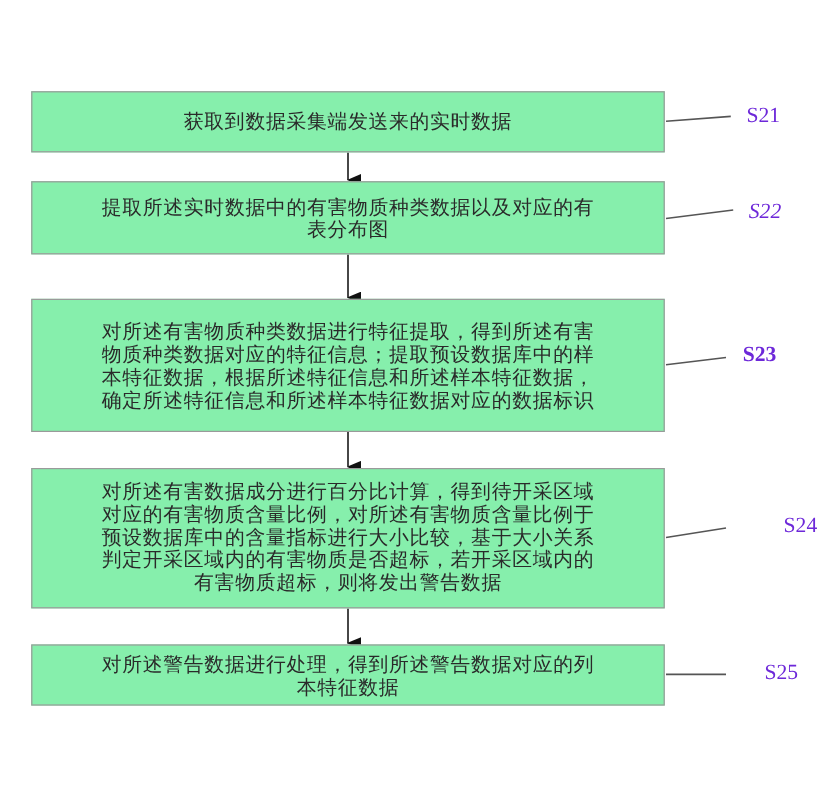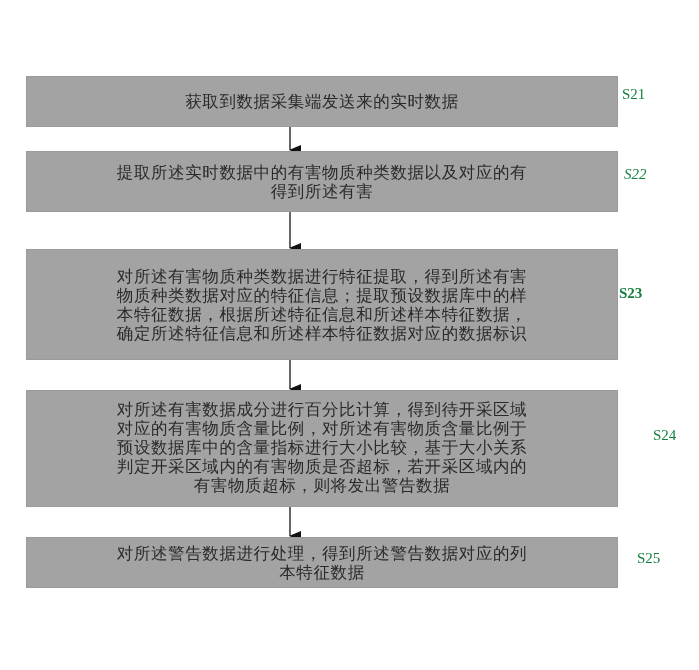--- a/index.html
+++ b/index.html
@@ -1,25 +1,25 @@
 <!DOCTYPE html>
 <html><head>
 <meta charset="utf-8">
 <style>
   html, body { margin: 0; padding: 0; background: #ffffff; }
   body { width: 699px; height: 670px; position: relative; overflow: hidden;
          font-family: "DejaVu Serif", "Liberation Serif", serif; color: #2a2a2a; }
-  .box { position: absolute; left: 26px; width: 592px; border: 1.5px solid #9a9a9a;
-         box-sizing: border-box; background: #a3a3a3; display: flex; align-items: center;
+  .box { position: absolute; left: 26px; width: 528px; border: 1.5px solid #9a9a9a;
+         box-sizing: border-box; background: #86efac; display: flex; align-items: center;
          justify-content: center; }
   .box .txt { font-size: 16.5px; line-height: 19px; letter-spacing: 0.6px;
               text-align: center; padding: 0 12px; white-space: pre-line; }
   .box .txt.justify { text-align: left; }
   .label { position: absolute; left: 622px; font-family: "Liberation Serif", serif;
-           font-size: 15px; color: #15803d; }
+           font-size: 18px; color: #6d28d9; }
   svg.lines { position: absolute; left: 0; top: 0; }
 </style>
 </head>
 <body>
 
 <svg class="lines" width="699" height="670">
   <defs>
     <marker id="arr" markerWidth="10" markerHeight="12" refX="5" refY="11" orient="auto" markerUnits="userSpaceOnUse">
       <path d="M0,0 L10,0 L5,12 Z" fill="#111"></path>
     </marker>
@@ -36,21 +36,21 @@
   <line x1="555" y1="562" x2="605" y2="562" stroke="#555" stroke-width="1.3"></line>
 </svg>
 
 <div class="box" style="top:76px;height:51px;">
   <div class="txt">获取到数据采集端发送来的实时数据</div>
 </div>
 <div class="label" style="top:86px;">S21</div>
 
 <div class="box" style="top:151px;height:61px;">
   <div class="txt">提取所述实时数据中的有害物质种类数据以及对应的有
-得到所述有害</div>
+表分布图</div>
 </div>
 <div class="label" style="top:166px;left:624px;font-style:italic;">S22</div>
 
 <div class="box" style="top:249px;height:111px;justify-content:center;">
   <div class="txt justify">对所述有害物质种类数据进行特征提取，得到所述有害
 物质种类数据对应的特征信息；提取预设数据库中的样
 本特征数据，根据所述特征信息和所述样本特征数据，
 确定所述特征信息和所述样本特征数据对应的数据标识</div>
 </div>
 <div class="label" style="top:285px;left:619px;font-weight:bold;">S23</div>

